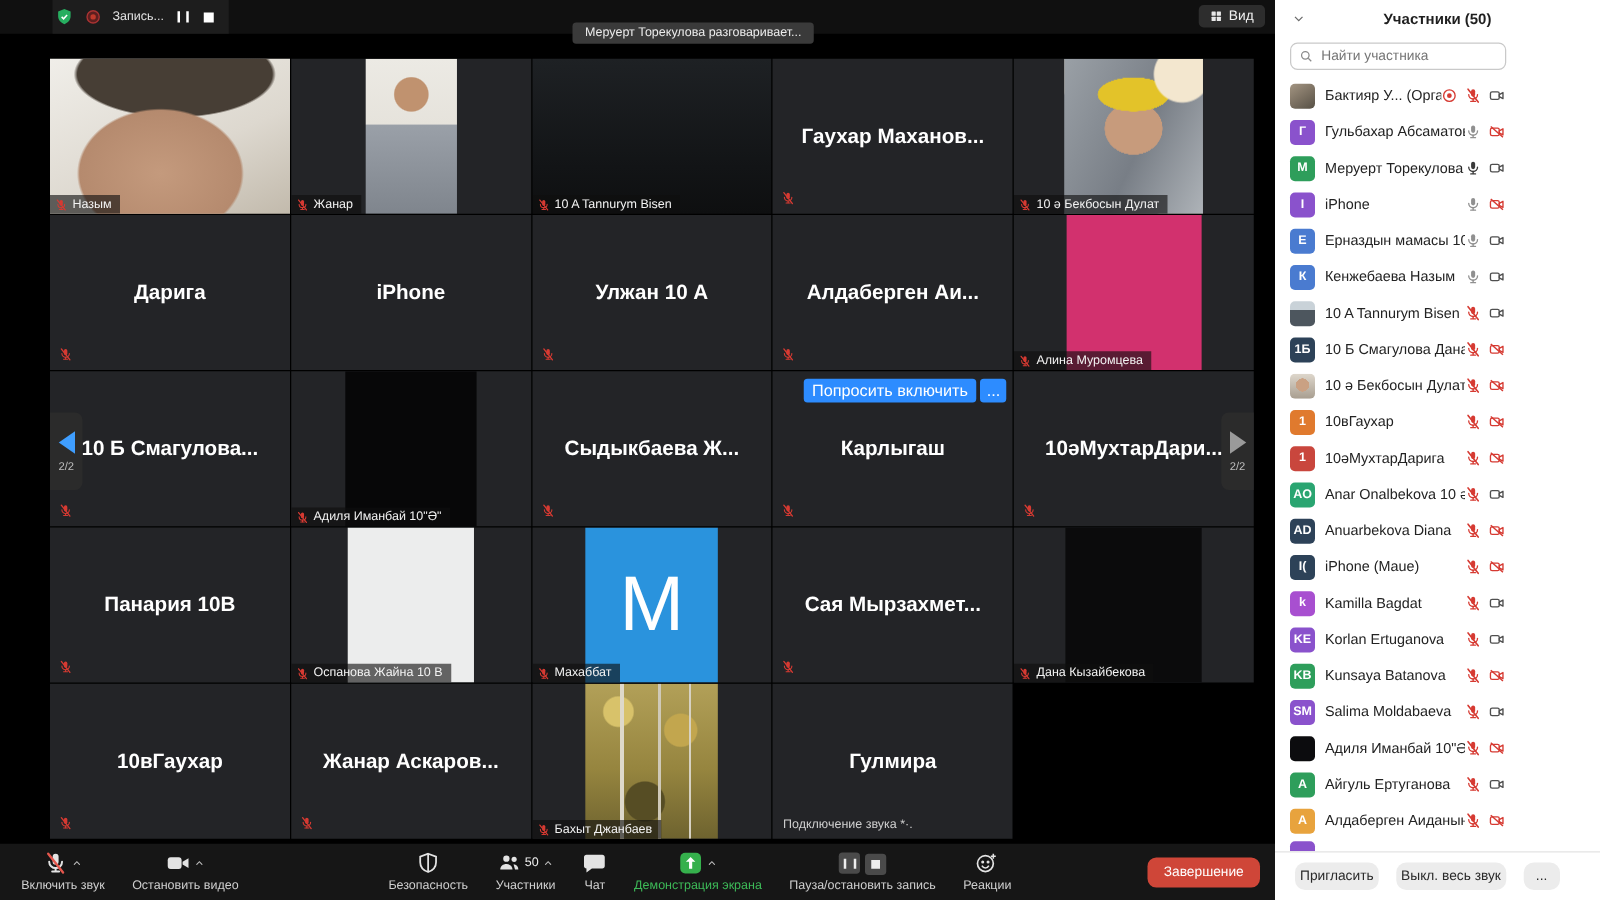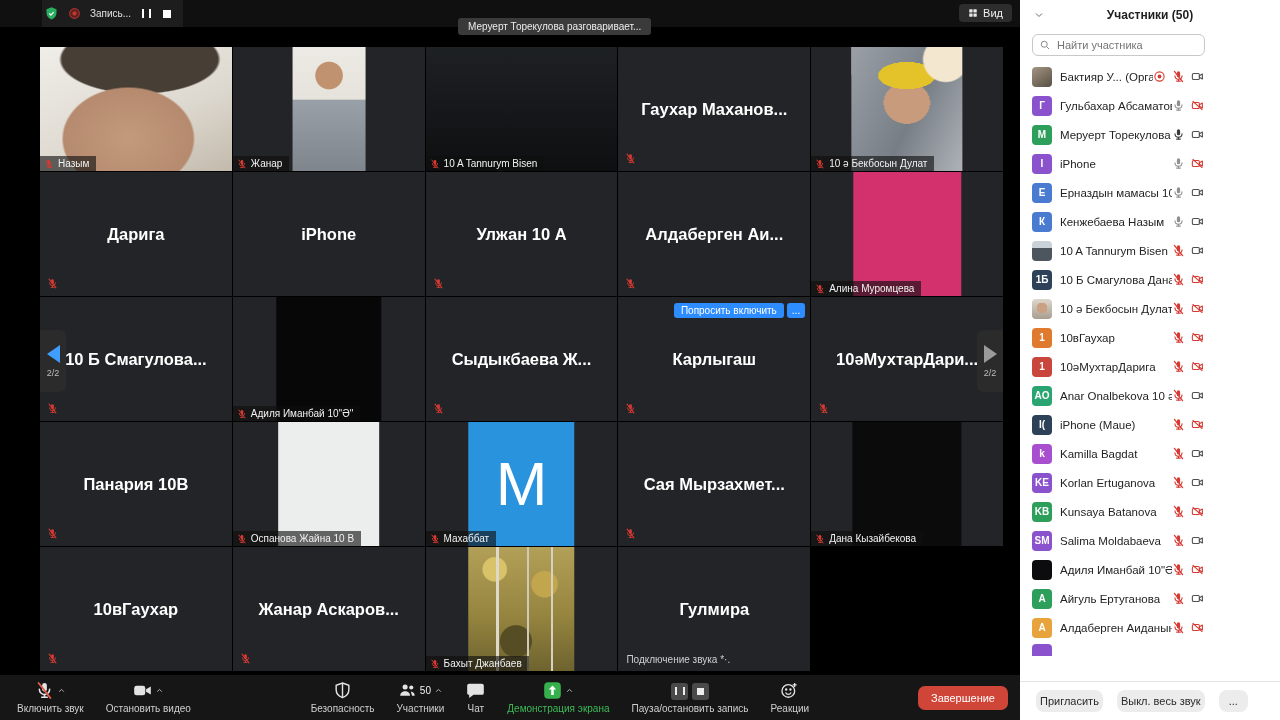--- a/index.html
+++ b/index.html
@@ -23,21 +23,21 @@
   
   .grid{position:absolute;left:40px;top:47px;width:963px;height:624px;display:grid;grid-template-columns:repeat(5,1fr);grid-auto-rows:124px;gap:1px;background:#000;}
   .tile{position:relative;background:#232427;overflow:hidden;}
   .cname{position:absolute;inset:0;display:flex;align-items:center;justify-content:center;color:#fff;font-size:16.5px;font-weight:bold;text-align:center;padding:0 6px;}
   .chip{position:absolute;left:0;bottom:0;display:flex;align-items:center;gap:4px;background:rgba(15,15,15,.62);padding:2px 7px 2px 4px;font-size:10px;color:#f2f2f2;white-space:nowrap;max-width:95%;}
   .chip-mic svg{width:10px;height:10px;display:block;}
   .mic-solo{position:absolute;left:7px;bottom:7px;}
   .mic-solo svg{width:11px;height:11px;display:block;}
   .status-text{position:absolute;left:8px;bottom:6px;font-size:10px;color:#cfcfcf;}
   .tile-actions{position:absolute;top:6px;right:5px;display:flex;gap:3px;}
-  .ask-btn{background:#2d8cff;color:#fff;font-size:10px;padding:2px 7px;border-radius:3px;cursor:pointer;white-space:nowrap;}
+  .ask-btn{background:#2d8cff;color:#fff;font-size:13px;padding:2px 7px;border-radius:3px;cursor:pointer;white-space:nowrap;}
   .ask-btn.more{padding:2px 5px;}
   .portrait{position:absolute;top:0;bottom:0;left:50%;transform:translateX(-50%);}
   .v-nazym{background:radial-gradient(ellipse 58% 70% at 46% 74%,#c49a7d 0%,#b58a6e 58%,rgba(0,0,0,0) 60%),radial-gradient(ellipse 78% 52% at 52% 10%,#473e35 0%,#473e35 52%,rgba(0,0,0,0) 54%),linear-gradient(155deg,#f0eee9 0%,#ddd8cf 60%,#c2baac 100%);padding-left:8px;}
   .v-dark{background:linear-gradient(180deg,#1e2124 0%,#121416 70%,#0e0f10 100%);}
   .v-zhanar{width:38%;background:radial-gradient(circle at 50% 23%,#c0926f 0 13%,rgba(0,0,0,0) 14%),linear-gradient(180deg,#eceae4 0%,#e6e3dc 42%,#9aa0a8 43%,#7f858d 100%);}
   .v-bekbosyn{width:58%;background:radial-gradient(circle at 85% 10%,#f3e7cf 0 15%,rgba(0,0,0,0) 16%),radial-gradient(ellipse 26% 11% at 50% 23%,#e3c329 0 99%,rgba(0,0,0,0) 100%),radial-gradient(ellipse 21% 17% at 50% 45%,#c79b7c 0 99%,rgba(0,0,0,0) 100%),linear-gradient(115deg,#9aa0a6 0%,#787e86 55%,#aeb3b8 100%);}
   .v-alina{width:56%;background:#d2316e;}
   .v-adilya{width:55%;background:#070708;}
   .v-ospanova{width:53%;background:#eceded;}
   .v-mahabbat{width:55%;background:#2a93dd;display:flex;align-items:center;justify-content:center;}
@@ -844,20 +844,42 @@
             </span>
             <span class="pic">
               <svg viewBox="0 0 24 24" fill="none" stroke="#4f4f4f" stroke-width="2" stroke-linejoin="round">
                 <rect x="2.5" y="6.5" width="13" height="11" rx="2.5"></rect>
                 <path d="M15.5 10.5l5.5-3v9l-5.5-3z"></path>
               </svg>
             </span>
           </span>
         </div>
         <div class="prow">
+          <span class="pav" style="background: rgb(45, 66, 88);">AD</span>
+          <span class="pname">Anuarbekova Diana</span>
+          <span class="picons">
+            <span class="pic">
+              <svg viewBox="0 0 24 24" fill="none" stroke="#d63a32" stroke-width="2" stroke-linecap="round">
+                <rect x="9" y="2.5" width="6" height="11" rx="3" fill="#d63a32" stroke="none"></rect>
+                <path d="M5.5 10.5a6.5 6.5 0 0 0 13 0"></path>
+                <line x1="12" y1="17" x2="12" y2="20"></line>
+                <line x1="8.5" y1="20.5" x2="15.5" y2="20.5"></line>
+                <line x1="4.5" y1="2.5" x2="19.5" y2="21.5" stroke="#d63a32" stroke-width="2.4"></line>
+              </svg>
+            </span>
+            <span class="pic">
+              <svg viewBox="0 0 24 24" fill="none" stroke="#d63a32" stroke-width="2" stroke-linejoin="round">
+                <rect x="2.5" y="6.5" width="13" height="11" rx="2.5"></rect>
+                <path d="M15.5 10.5l5.5-3v9l-5.5-3z"></path>
+                <line x1="3" y1="4" x2="21" y2="20" stroke="#d63a32" stroke-width="2.2"></line>
+              </svg>
+            </span>
+          </span>
+        </div>
+        <div class="prow">
           <span class="pav" style="background: rgb(45, 66, 88);">I(</span>
           <span class="pname">iPhone (Maue)</span>
           <span class="picons">
             <span class="pic">
               <svg viewBox="0 0 24 24" fill="none" stroke="#d63a32" stroke-width="2" stroke-linecap="round">
                 <rect x="9" y="2.5" width="6" height="11" rx="3" fill="#d63a32" stroke="none"></rect>
                 <path d="M5.5 10.5a6.5 6.5 0 0 0 13 0"></path>
                 <line x1="12" y1="17" x2="12" y2="20"></line>
                 <line x1="8.5" y1="20.5" x2="15.5" y2="20.5"></line>
                 <line x1="4.5" y1="2.5" x2="19.5" y2="21.5" stroke="#d63a32" stroke-width="2.4"></line>

